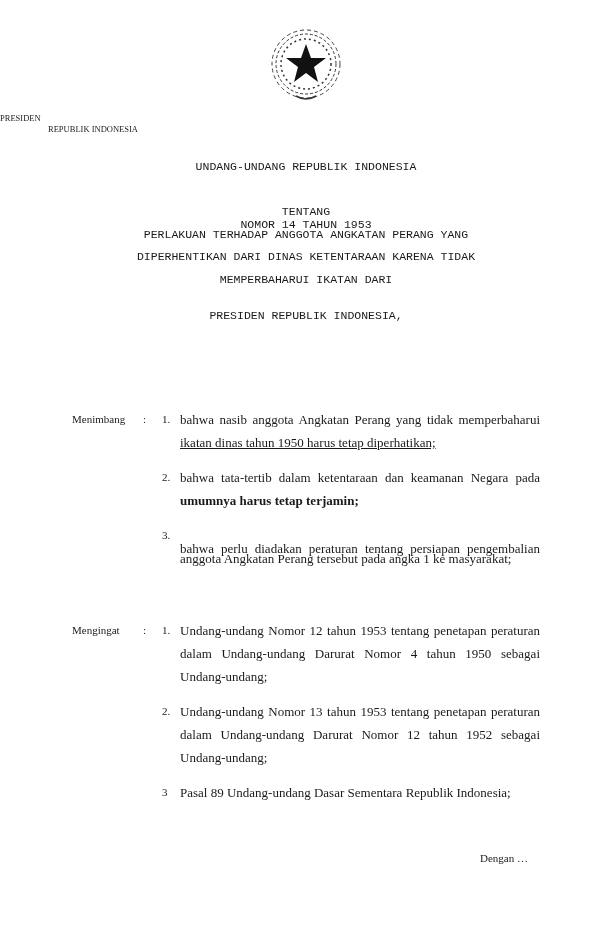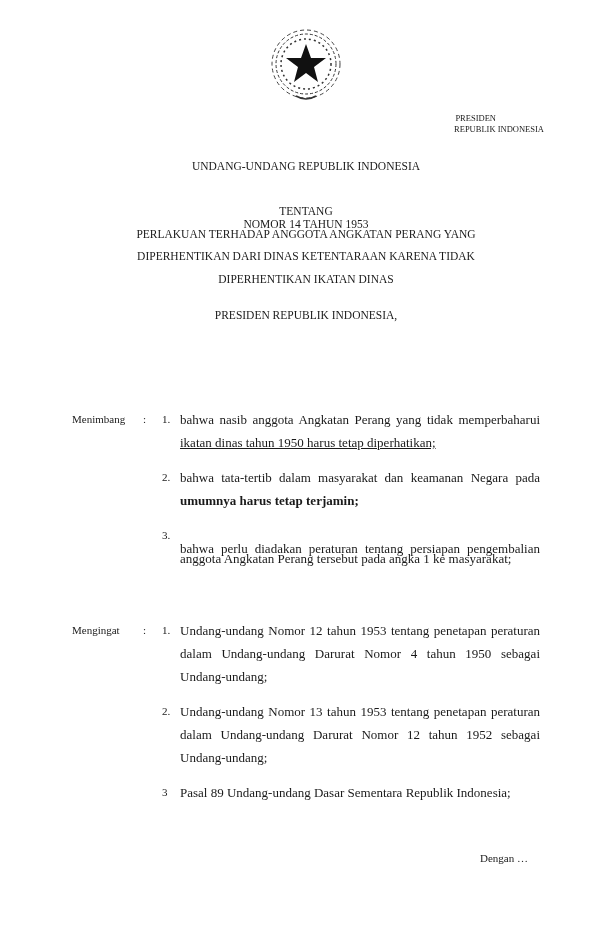--- a/index.html
+++ b/index.html
@@ -1,20 +1,20 @@
 <!DOCTYPE html>
 <html><head>
 <meta charset="utf-8">
 <style>
   html, body { margin:0; padding:0; background:#fff; }
   body { width:612px; height:936px; position:relative; overflow:hidden;
          font-family:"Liberation Serif","DejaVu Serif",serif; color:#1a1a1a; }
   .emblem { position:absolute; left:266px; top:26px; width:80px; height:80px; }
-  .hdr-small { position:absolute; left:0; width:496px; text-align:right; font-size:8.5px; line-height:11px; }
-  .title { position:absolute; left:0; width:612px; text-align:center; font-size:11.5px; }
+  .hdr-small { position:absolute; left:0; width:496px; text-align:left; font-size:8.5px; line-height:11px; }
+  .title { position:absolute; left:0; width:612px; text-align:center; font-size:11.5px;font-family:Liberation Mono, monospace; }
   .sect-label { position:absolute; left:72px; font-size:11px; }
   .colon { position:absolute; left:143px; font-size:11px; }
   .num { position:absolute; left:162px; font-size:11px; }
   .item-text { position:absolute; left:180px; width:360px; font-size:13px; line-height:23px; text-align:justify; }
   .justify-all { text-align-last:justify; }
   .footer { position:absolute; left:480px; top:852px; font-size:11px; }
 </style>
 </head>
 <body>
 
@@ -27,32 +27,32 @@
 </svg>
 
 <div class="hdr-small" style="top:113px;">PRESIDEN</div>
 <div class="hdr-small" style="top:124px;margin-left:48px;">REPUBLIK INDONESIA</div>
 
 <div class="title" style="top:160px;">UNDANG-UNDANG REPUBLIK INDONESIA</div>
 <div class="title" style="top:182px;margin-top:36px;">NOMOR 14 TAHUN 1953</div>
 <div class="title" style="top:205px;">TENTANG</div>
 <div class="title" style="top:228px;">PERLAKUAN TERHADAP ANGGOTA ANGKATAN PERANG YANG</div>
 <div class="title" style="top:250px;">DIPERHENTIKAN DARI DINAS KETENTARAAN KARENA TIDAK</div>
-<div class="title" style="top:273px;">DIPERHENTIKAN IKATAN DINAS</div>
+<div class="title" style="top:273px;">MEMPERBAHARUI IKATAN DARI</div>
 <div class="title" style="top:309px;">PRESIDEN REPUBLIK INDONESIA,</div>
 
 <div class="sect-label" style="top:413px;">Menimbang</div>
 <div class="colon" style="top:413px;">:</div>
 
 <div class="num" style="top:413px;">1.</div>
 <div class="item-text justify-all" style="top:408px;">bahwa nasib anggota Angkatan Perang yang tidak memperbaharui</div>
 <div class="item-text" style="top:431px;text-decoration:underline;">ikatan dinas tahun 1950 harus tetap diperhatikan;</div>
 
 <div class="num" style="top:471px;">2.</div>
-<div class="item-text justify-all" style="top:466px;">bahwa tata-tertib dalam masyarakat dan keamanan Negara pada</div>
+<div class="item-text justify-all" style="top:466px;">bahwa tata-tertib dalam ketentaraan dan keamanan Negara pada</div>
 <div class="item-text" style="top:489px;font-weight:bold;">umumnya harus tetap terjamin;</div>
 
 <div class="num" style="top:529px;">3.</div>
 <div class="item-text justify-all" style="top:524px;margin-top:13px;">bahwa perlu diadakan peraturan tentang persiapan pengembalian</div>
 <div class="item-text" style="top:547px;">anggota Angkatan Perang tersebut pada angka 1 ke masyarakat;</div>
 
 <div class="sect-label" style="top:624px;">Mengingat</div>
 <div class="colon" style="top:624px;">:</div>
 
 <div class="num" style="top:624px;">1.</div>

